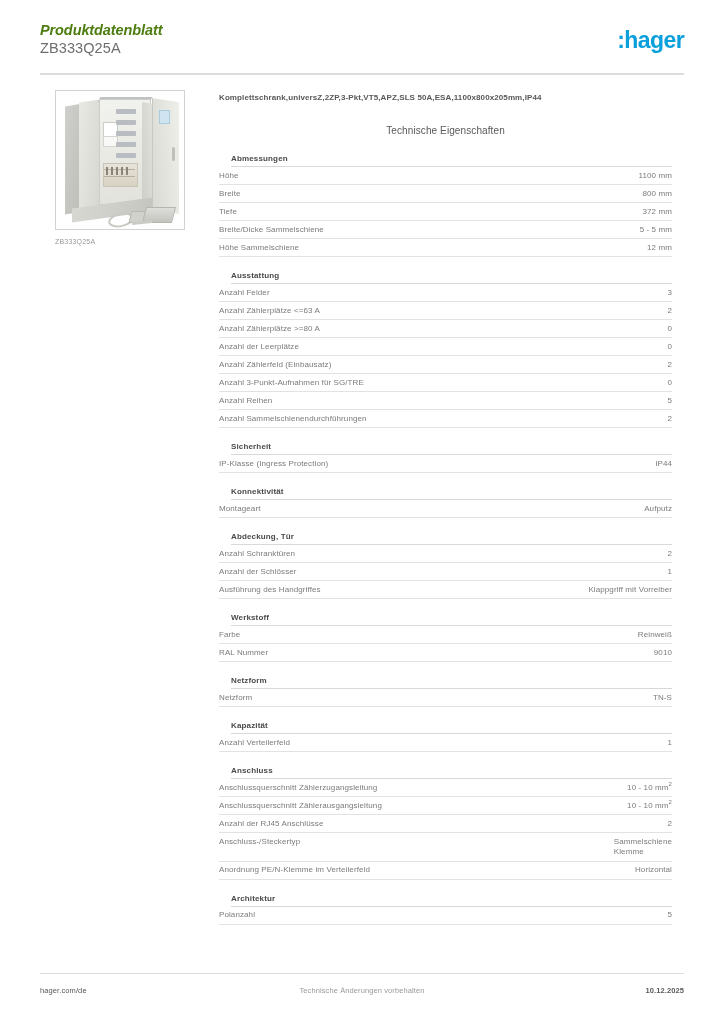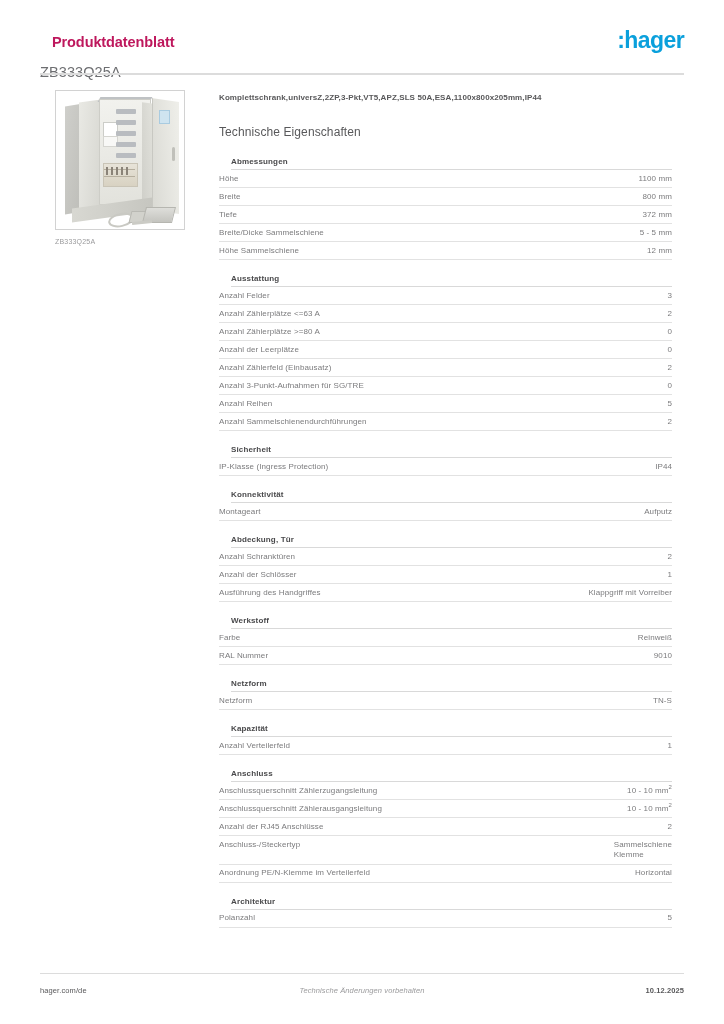--- a/index.html
+++ b/index.html
@@ -32,24 +32,25 @@
     height: 52px;
   }
   .title-block {
     position: absolute;
     left: 0;
     top: 0;
   }
   .doc-title {
     font-size: 14.5px;
     font-weight: bold;
-    color: #be185d;
+    color: #4d7c0f;
     letter-spacing: -0.1px;
     line-height: 17px;
-    margin: 12px;
+    margin: 0;
+    font-style: italic;
   }
   .doc-subtitle {
     font-size: 14.5px;
     font-weight: normal;
     color: #6d6e71;
     letter-spacing: 0.1px;
     line-height: 18px;
     margin: 0;
   }
   .logo {
@@ -229,25 +230,26 @@
   }
   .product-desc {
     font-size: 8px;
     font-weight: bold;
     color: #58585a;
     letter-spacing: 0.1px;
     line-height: 11px;
     margin: 0 0 22px 0;
   }
   .tech-heading {
-    font-size: 12px;
+    font-size: 10px;
     font-weight: normal;
     color: #58585a;
     letter-spacing: 0.1px;
     margin: 0 0 18px 0;
+    text-align: center;
   }
 
   .spec-section {
     margin: 0 0 14px 0;
   }
   .spec-section-title {
     font-size: 8px;
     font-weight: bold;
     color: #4a4a4c;
     letter-spacing: 0.15px;
@@ -309,21 +311,20 @@
     color: #58585a;
     letter-spacing: 0.1px;
   }
   .footer-center {
     color: #9a9a9c;
     letter-spacing: 0.1px;
     position: absolute;
     left: 50%;
     transform: translateX(-50%);
     white-space: nowrap;
-    font-style: italic;
   }
   .footer-right {
     font-weight: bold;
     color: #58585a;
     letter-spacing: 0.1px;
   }
 </style>
 </head>
 <body>
 

